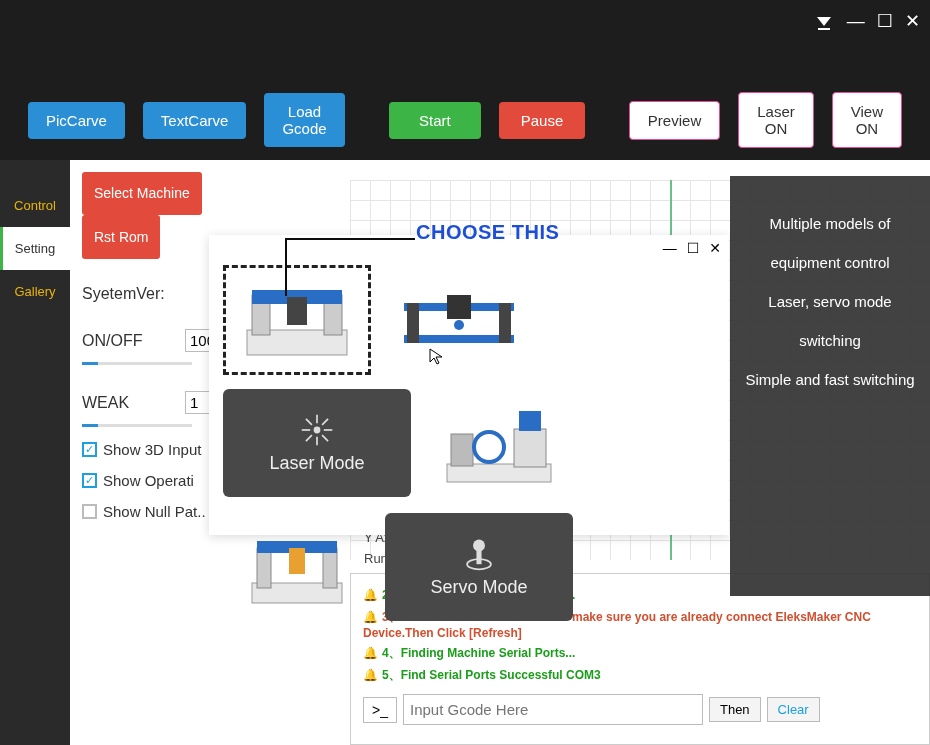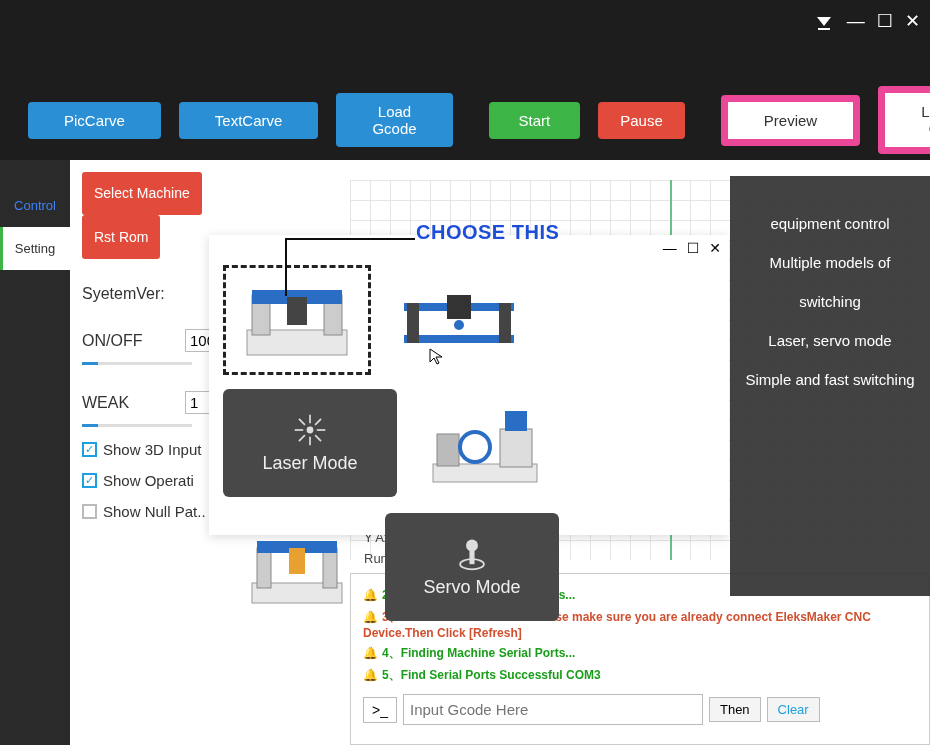--- a/index.html
+++ b/index.html
@@ -5,32 +5,32 @@
   * { box-sizing: border-box; margin: 0; padding: 0; font-family: Arial, sans-serif; }
   body { width: 930px; height: 745px; background: #fff; overflow: hidden; position: relative; }
   
   .titlebar { background: #1d1d1d; height: 80px; position: relative; }
   .window-controls { position: absolute; top: 10px; right: 10px; display: flex; gap: 12px; align-items: center; }
   .wc { color: #fff; font-size: 18px; cursor: pointer; }
   .wc-down { width: 0; height: 0; border-left: 7px solid transparent; border-right: 7px solid transparent; border-top: 9px solid #fff; margin-right: 4px; position: relative; }
   .wc-down::after { content: ''; position: absolute; left: -6px; top: 2px; width: 12px; height: 2px; background: #fff; }
   
   .toolbar { background: #1d1d1d; height: 80px; display: flex; align-items: center; padding: 0 28px; gap: 18px; }
-  .btn { border: none; border-radius: 4px; padding: 10px 36px; font-size: 15px; color: #fff; cursor: pointer; }
+  .btn { border: none; border-radius: 4px; padding: 10px 18px; font-size: 15px; color: #fff; cursor: pointer; }
   .btn-blue { background: #2a8fd4; }
   .btn-green { background: #3cb446; padding: 10px 30px; }
   .btn-red { background: #e24b3b; padding: 10px 22px; text-align: right; }
-  .btn-white { background: #fff; color: #333; border: 7px solid #ec4899; }
+  .btn-white { background: #fff; color: #333; border: 1px solid #ec4899; }
   .toolbar-spacer1 { width: 50px; }
   .toolbar-spacer2 { width: 45px; }
   
   .main { display: flex; height: 585px; background: #1d1d1d; position: relative; }
   
   .side-tabs { width: 70px; background: #2a2a2a; display: flex; flex-direction: column; padding-top: 24px; }
-  .side-tab { color: #3b82f6; font-size: 13px; padding: 14px 8px; text-align: center; cursor: pointer; position: relative; }
+  .side-tab { color: #eab308; font-size: 13px; padding: 14px 8px; text-align: center; cursor: pointer; position: relative; }
   .side-tab.active { background: #fff; color: #333; }
   .side-tab.active::before { content: ''; position: absolute; left: 0; top: 0; bottom: 0; width: 3px; background: #3cb446; }
   
   .content { flex: 1; background: #fff; position: relative; }
   
   .settings-panel { position: absolute; left: 0; top: 0; width: 210px; padding: 12px; }
   .btn-small-red { background: #e24b3b; color: #fff; border: none; border-radius: 3px; padding: 14px 12px; font-size: 14px; margin-right: 6px; cursor: pointer; }
   .settings-row { margin-top: 26px; font-size: 16px; color: #333; display: flex; align-items: center; gap: 8px; }
   .settings-label { min-width: 95px; }
   .num-input { width: 38px; border: 1px solid #bbb; padding: 2px 4px; font-size: 15px; }
@@ -58,21 +58,21 @@
   .small-btn { border: 1px solid #bbb; background: #f4f4f4; padding: 4px 10px; font-size: 13px; cursor: pointer; }
   .small-btn.clear { color: #1ca0e0; }
   
   
   .popup { position: absolute; left: 209px; top: 235px; width: 520px; height: 300px; background: #fff; box-shadow: 0 2px 10px rgba(0,0,0,0.15); z-index: 50; }
   .popup-titlebar { height: 26px; display: flex; justify-content: flex-end; align-items: center; padding: 0 8px; gap: 10px; font-size: 14px; }
   .popup-body { display: flex; flex-wrap: wrap; padding: 4px 14px; gap: 14px; }
   .machine-opt { width: 148px; height: 110px; display: flex; align-items: center; justify-content: center; position: relative; }
   .machine-opt.selected { border: 3px dashed #222; }
   .machine-svg { width: 120px; height: 90px; }
-  .mode-btn { width: 174px; height: 108px; background: #484848; border-radius: 6px; color: #eee; display: flex; flex-direction: column; align-items: center; justify-content: center; font-size: 18px; font-weight: 300; cursor: pointer; }
+  .mode-btn { width: 188px; height: 108px; background: #484848; border-radius: 6px; color: #eee; display: flex; flex-direction: column; align-items: center; justify-content: center; font-size: 18px; font-weight: 300; cursor: pointer; }
   .mode-icon { width: 34px; height: 34px; margin-bottom: 6px; }
   
   .cursor { position: absolute; left: 428px; top: 347px; z-index: 60; font-size: 16px; }
   
   
   .choose-label { position: absolute; left: 416px; top: 221px; color: #1d4ed8; font-weight: bold; font-size: 20px; z-index: 55; letter-spacing: 0.5px; }
   .choose-line { position: absolute; left: 285px; top: 238px; width: 130px; height: 2px; background: #0c0c0c; z-index: 55; }
   .choose-line-v { position: absolute; left: 285px; top: 238px; width: 2px; height: 58px; background: #0c0c0c; z-index: 55; }
   
   
@@ -100,20 +100,21 @@
   <div class="toolbar-spacer2"></div>
   <button class="btn btn-white">Preview</button>
   <button class="btn btn-white">Laser ON</button>
   <button class="btn btn-white">View ON</button>
 </div>
 
 <div class="main">
   <div class="side-tabs">
     <div class="side-tab">Control</div>
     <div class="side-tab active">Setting</div>
+    <div class="side-tab">Gallery</div>
   </div>
 
   <div class="content">
 
     <div class="settings-panel">
       <button class="btn-small-red" style="line-height:1.1">Select Machine</button>
       <button class="btn-small-red">Rst Rom</button>
       
       <div class="settings-row">
         <span class="settings-label">SyetemVer:</span>
@@ -243,18 +244,18 @@
   </div>
 </div>
 
 <div class="cursor">
   <svg width="18" height="18" viewBox="0 0 18 18">
       <path d="M2 2 L2 15 L6 11 L9 17 L11 16 L8 10 L14 10 Z" fill="#fff" stroke="#000" stroke-width="1"></path>
     </svg>
 </div>
 
 <div class="overlay-box">
+  <div>Multiple models of</div>
   <div>equipment control</div>
-  <div>Multiple models of</div>
+  <div>Laser, servo mode</div>
   <div>switching</div>
-  <div>Laser, servo mode</div>
   <div>Simple and fast switching</div>
 </div>
 
 </body></html>

